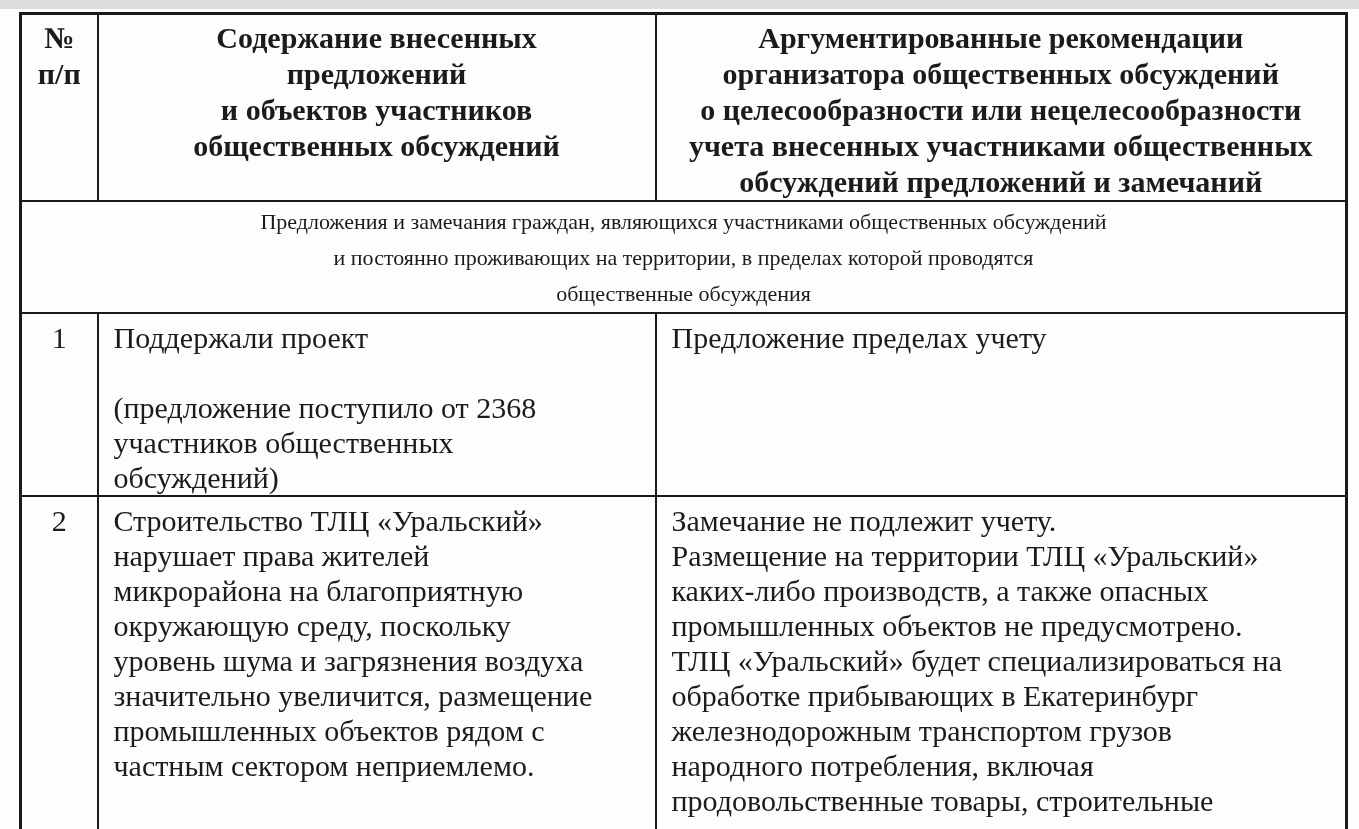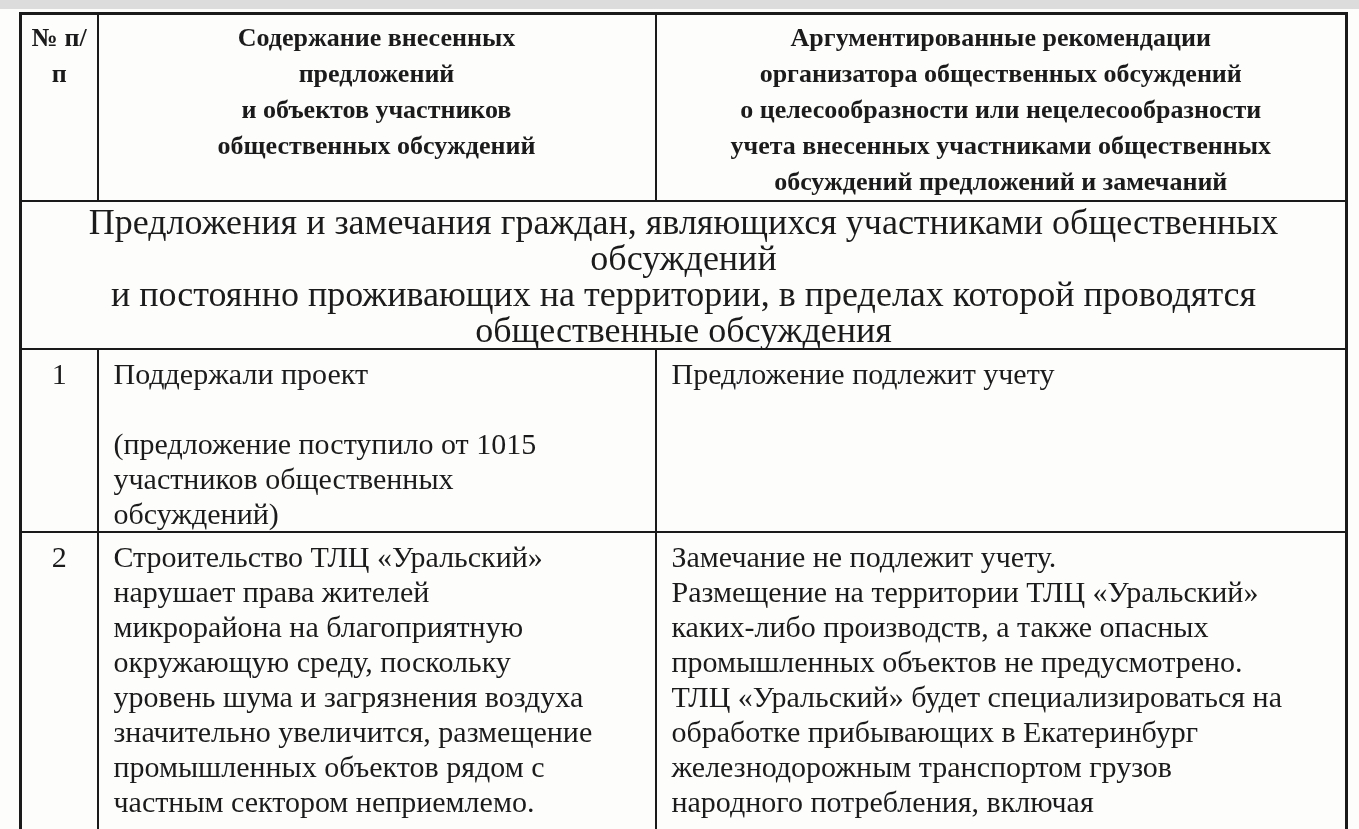--- a/index.html
+++ b/index.html
@@ -32,32 +32,32 @@
   .doc-table col.c2 { width: 558px; }
   .doc-table col.c3 { width: 691px; }
   .doc-table th, .doc-table td {
     border: 2px solid #1a1a1a;
     vertical-align: top;
     white-space: pre-line;
     overflow: hidden;
   }
   .doc-table th {
     font-weight: bold;
-    font-size: 26px;
+    font-size: 30px;
     line-height: 36px;
     text-align: center;
     padding: 5px 8px 0 8px;
     height: 187px;
   }
   .doc-table th.th-num {
     padding: 5px 6px 0 6px;
   }
   .section-row td {
     font-weight: normal;
-    font-size: 36px;
+    font-size: 22px;
     line-height: 36px;
     text-align: center;
     padding: 2px 20px 0 20px;
     height: 109px;
   }
   .body-row td {
     font-size: 30px;
     line-height: 35px;
     padding: 6px 4px 0 15px;
     text-align: left;
@@ -99,24 +99,24 @@
     <tr class="section-row">
       <td colspan="3">Предложения и замечания граждан, являющихся участниками общественных обсуждений
 и постоянно проживающих на территории, в пределах которой проводятся
 общественные обсуждения</td>
     </tr>
 
     <tr class="body-row row-1">
       <td class="td-num">1</td>
       <td>Поддержали проект
 
-(предложение поступило от 1015
+(предложение поступило от 2368
 участников общественных
 обсуждений)</td>
-      <td>Предложение подлежит учету</td>
+      <td>Предложение пределах учету</td>
     </tr>
 
     <tr class="body-row row-2">
       <td class="td-num">2</td>
       <td>Строительство ТЛЦ «Уральский»
 нарушает права жителей
 микрорайона на благоприятную
 окружающую среду, поскольку
 уровень шума и загрязнения воздуха
 значительно увеличится, размещение

